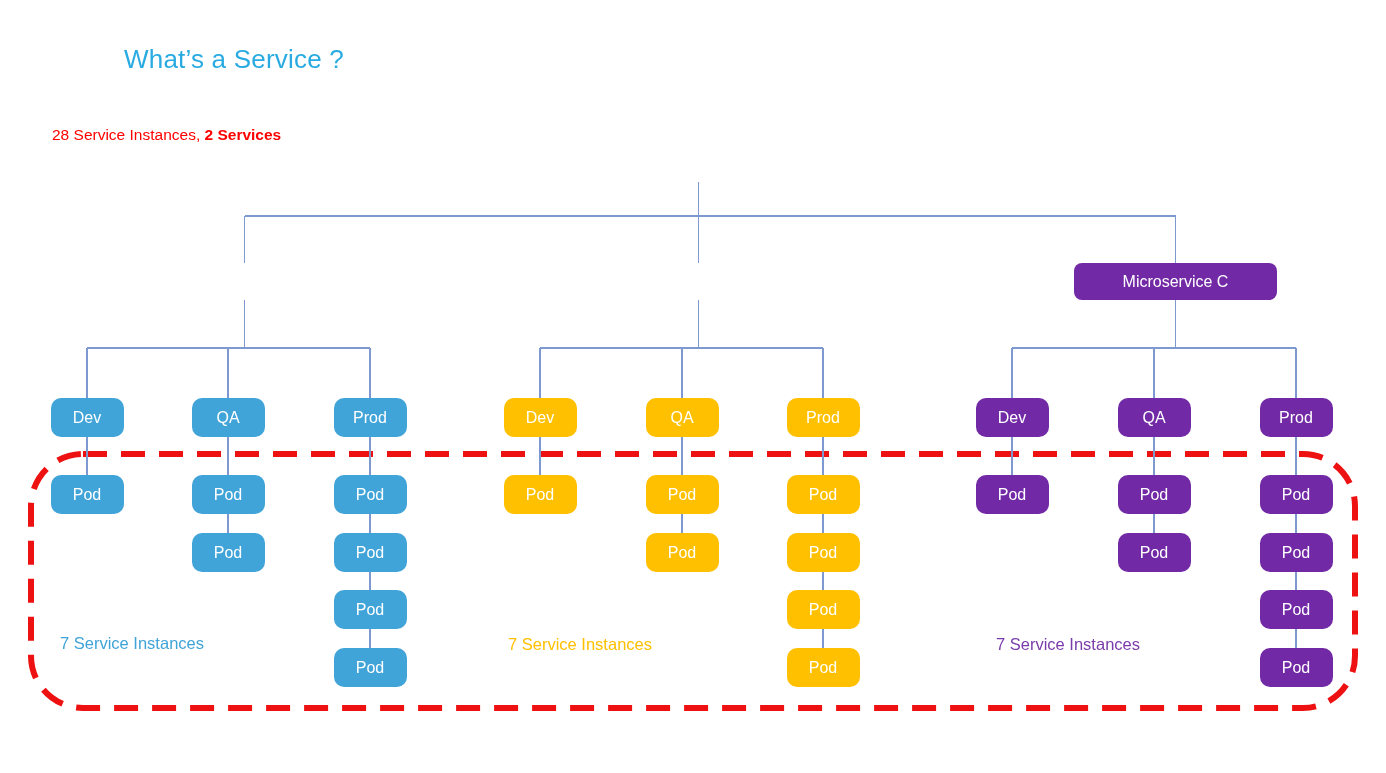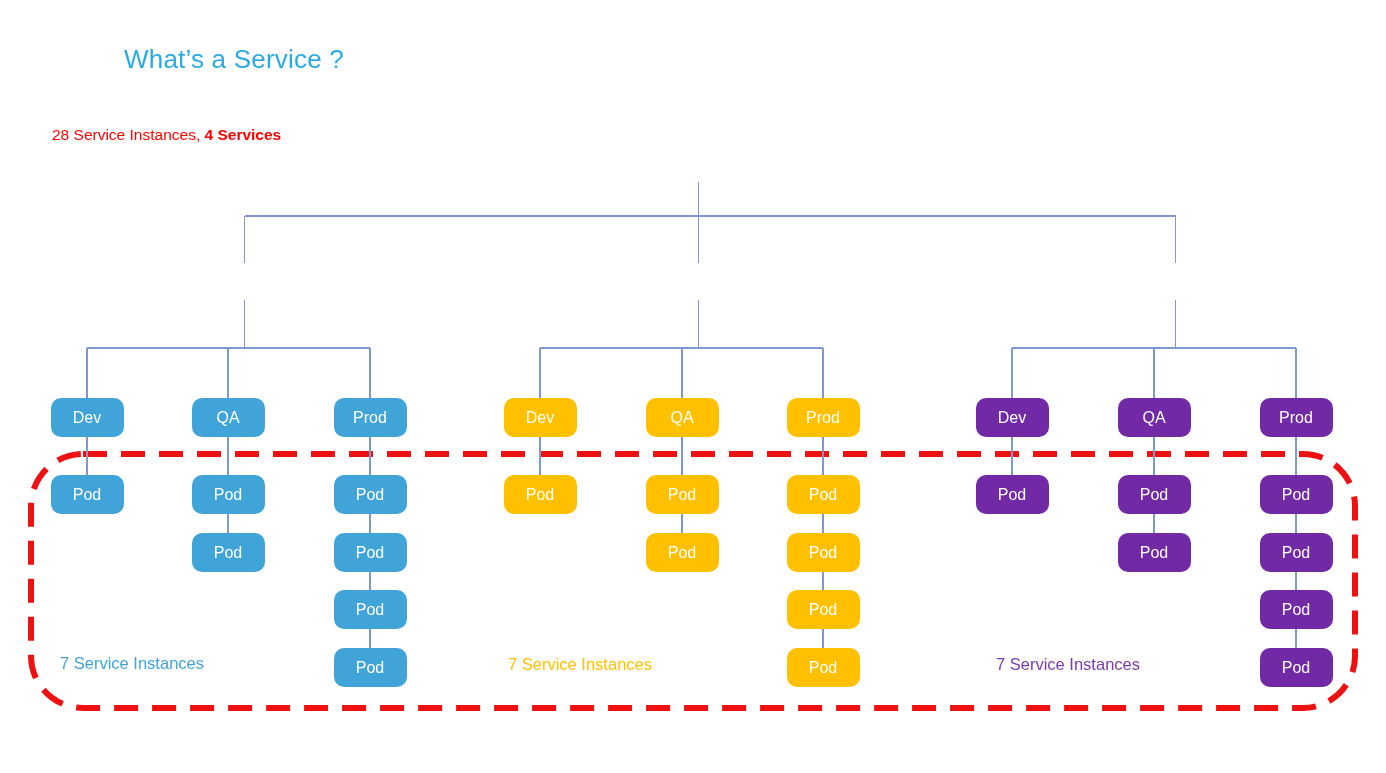--- a/index.html
+++ b/index.html
@@ -40,40 +40,39 @@
     box-sizing: border-box;
   }
   .connector {
     position: absolute;
     background: var(--conn);
   }
   .instances-label {
     position: absolute;
     font-size: 16.5px;
     white-space: nowrap;
-    margin-top: 20px;
   }
   #highlight-svg {
     position: absolute;
     left: 0;
     top: 0;
     pointer-events: none;
   }
 </style>
 </head>
 <body>
 
 <div id="stage" style="--conn: #7e99d0;">
 
   <div class="page-title" style="color: rgb(41, 171, 226);">
     <span>What’s a Service ?</span>
   </div>
 
   <div class="summary-line" style="color: rgb(255, 0, 0);">
-    <span>28 Service Instances, </span><b>4 Services</b>
+    <span>28 Service Instances, </span><b>2 Services</b>
   </div>
 
   <svg id="highlight-svg" width="1386" height="773">
     <rect x="31" y="454" width="1324" height="254" rx="52" ry="52" fill="none" stroke-width="6" stroke-dasharray="24 14" stroke="#ee1111"></rect>
   </svg>
 
     <div class="connector" style="left: 697.75px; top: 182px; width: 1.5px; height: 34px;"></div>
     <div class="connector" style="left: 244.5px; top: 215.25px; width: 931px; height: 1.5px;"></div>
     <div class="connector" style="left: 243.75px; top: 216px; width: 1.5px; height: 47px;"></div>
     <div class="connector" style="left: 697.75px; top: 216px; width: 1.5px; height: 47px;"></div>
@@ -117,20 +116,21 @@
     <div class="node" style="left: 786.5px; top: 398px; width: 73px; height: 39px; background: rgb(255, 192, 0); font-size: 16px; border-radius: 10px;">Prod</div>
     <div class="connector" style="left: 822.25px; top: 437px; width: 1.5px; height: 38px;"></div>
     <div class="node" style="left: 786.5px; top: 475px; width: 73px; height: 39px; background: rgb(255, 192, 0); font-size: 16px; border-radius: 10px;">Pod</div>
     <div class="connector" style="left: 822.25px; top: 514px; width: 1.5px; height: 19px;"></div>
     <div class="node" style="left: 786.5px; top: 533px; width: 73px; height: 39px; background: rgb(255, 192, 0); font-size: 16px; border-radius: 10px;">Pod</div>
     <div class="connector" style="left: 822.25px; top: 572px; width: 1.5px; height: 18px;"></div>
     <div class="node" style="left: 786.5px; top: 590px; width: 73px; height: 39px; background: rgb(255, 192, 0); font-size: 16px; border-radius: 10px;">Pod</div>
     <div class="connector" style="left: 822.25px; top: 629px; width: 1.5px; height: 19px;"></div>
     <div class="node" style="left: 786.5px; top: 648px; width: 73px; height: 39px; background: rgb(255, 192, 0); font-size: 16px; border-radius: 10px;">Pod</div>
     <div class="instances-label" style="left: 508px; top: 635px; color: rgb(255, 192, 0);">7 Service Instances</div>
+    <div class="node" style="left: 1074px; top: 263px; width: 203px; height: 37px; background: rgb(114, 41, 165); font-size: 16px; border-radius: 8px;">Microservice C</div>
     <div class="connector" style="left: 1174.75px; top: 300px; width: 1.5px; height: 48px;"></div>
     <div class="connector" style="left: 1012px; top: 347.25px; width: 284px; height: 1.5px;"></div>
     <div class="connector" style="left: 1011.25px; top: 348px; width: 1.5px; height: 50px;"></div>
     <div class="connector" style="left: 1153.25px; top: 348px; width: 1.5px; height: 50px;"></div>
     <div class="connector" style="left: 1295.25px; top: 348px; width: 1.5px; height: 50px;"></div>
     <div class="node" style="left: 975.5px; top: 398px; width: 73px; height: 39px; background: rgb(114, 41, 165); font-size: 16px; border-radius: 10px;">Dev</div>
     <div class="connector" style="left: 1011.25px; top: 437px; width: 1.5px; height: 38px;"></div>
     <div class="node" style="left: 975.5px; top: 475px; width: 73px; height: 39px; background: rgb(114, 41, 165); font-size: 16px; border-radius: 10px;">Pod</div>
     <div class="node" style="left: 1117.5px; top: 398px; width: 73px; height: 39px; background: rgb(114, 41, 165); font-size: 16px; border-radius: 10px;">QA</div>
     <div class="connector" style="left: 1153.25px; top: 437px; width: 1.5px; height: 38px;"></div>

